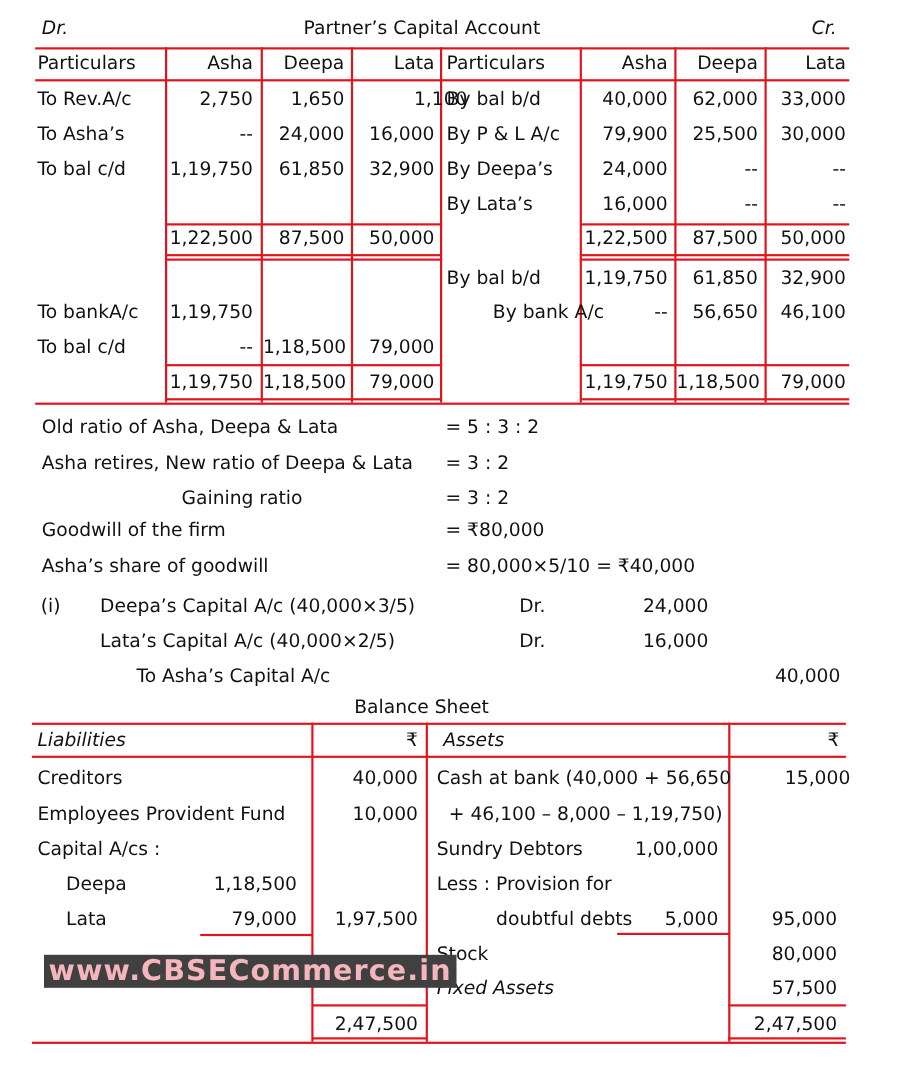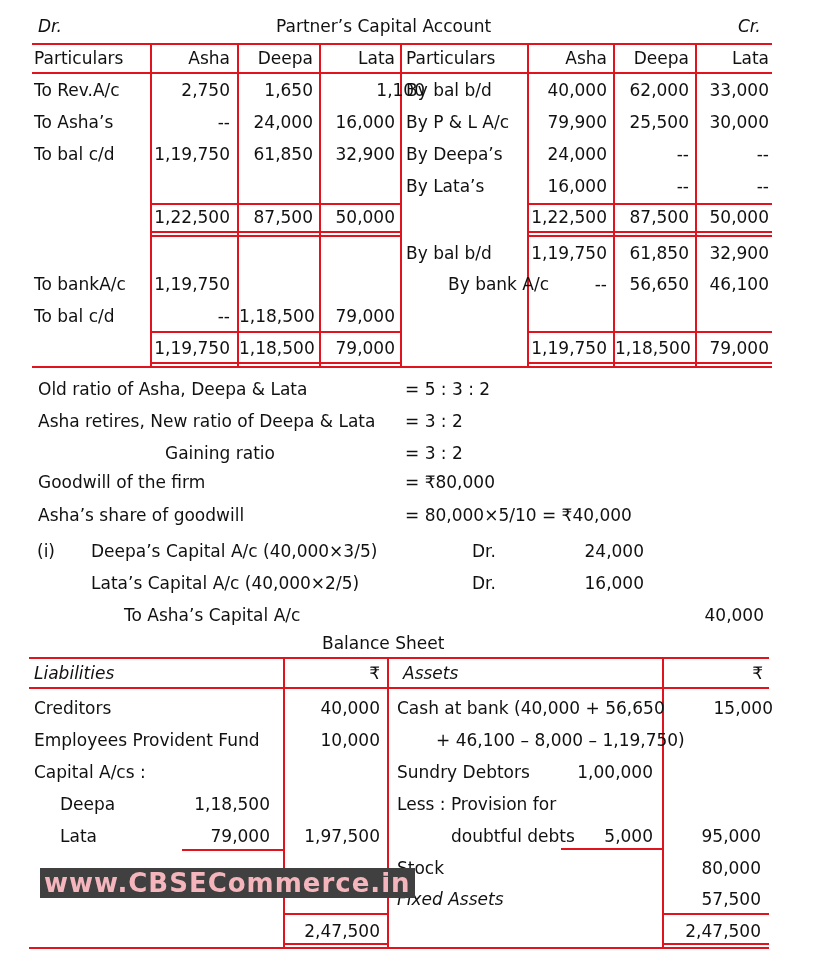--- a/index.html
+++ b/index.html
@@ -201,21 +201,21 @@
   <div class="abs" style="left:60px;top:826px;">Lata</div>
   <div class="abs r" style="left:180px;width:90px;top:826px;">79,000</div>
   <div class="abs r" style="left:286px;width:94px;top:826px;">1,97,500</div>
 </div>
 <div class="abs r" style="left:286px;width:94px;top:921px;">2,47,500</div>
 
 <div>
   <div class="abs" style="left:397px;top:698px;">Cash at bank (40,000 + 56,650</div>
   <div class="abs r" style="left:665px;width:96px;top:698px;margin-left:12px;">15,000</div>
 </div>
-<div class="abs" style="left:408px;top:730px;margin-left:28px;">+ 46,100 – 8,000 – 1,19,750)</div>
+<div class="abs" style="left:408px;top:730px;">+ 46,100 – 8,000 – 1,19,750)</div>
 <div>
   <div class="abs" style="left:397px;top:762px;">Sundry Debtors</div>
   <div class="abs r" style="left:560px;width:93px;top:762px;">1,00,000</div>
 </div>
 <div class="abs" style="left:397px;top:794px;">Less : Provision for</div>
 <div>
   <div class="abs" style="left:451px;top:826px;">doubtful debts</div>
   <div class="abs r" style="left:560px;width:93px;top:826px;">5,000</div>
   <div class="abs r" style="left:665px;width:96px;top:826px;">95,000</div>
 </div>

